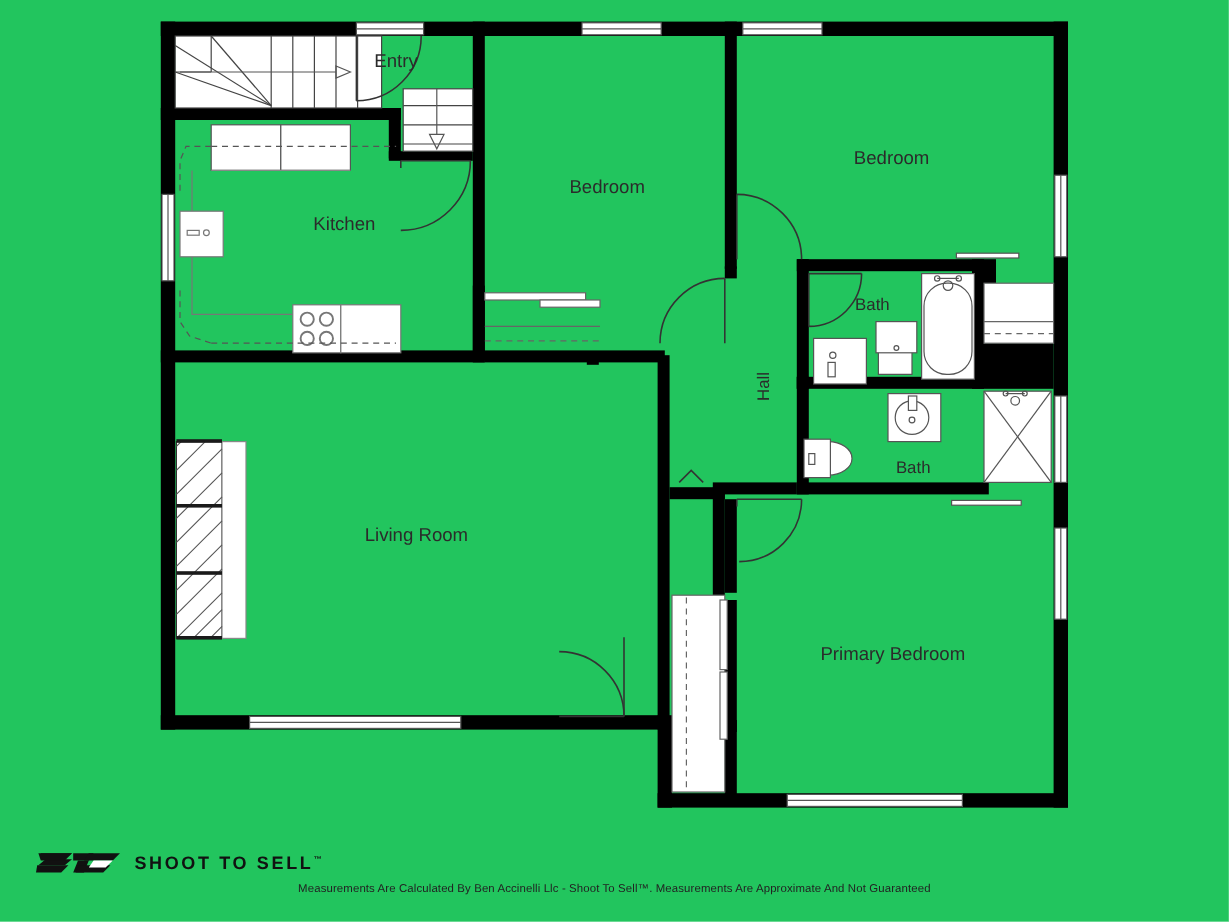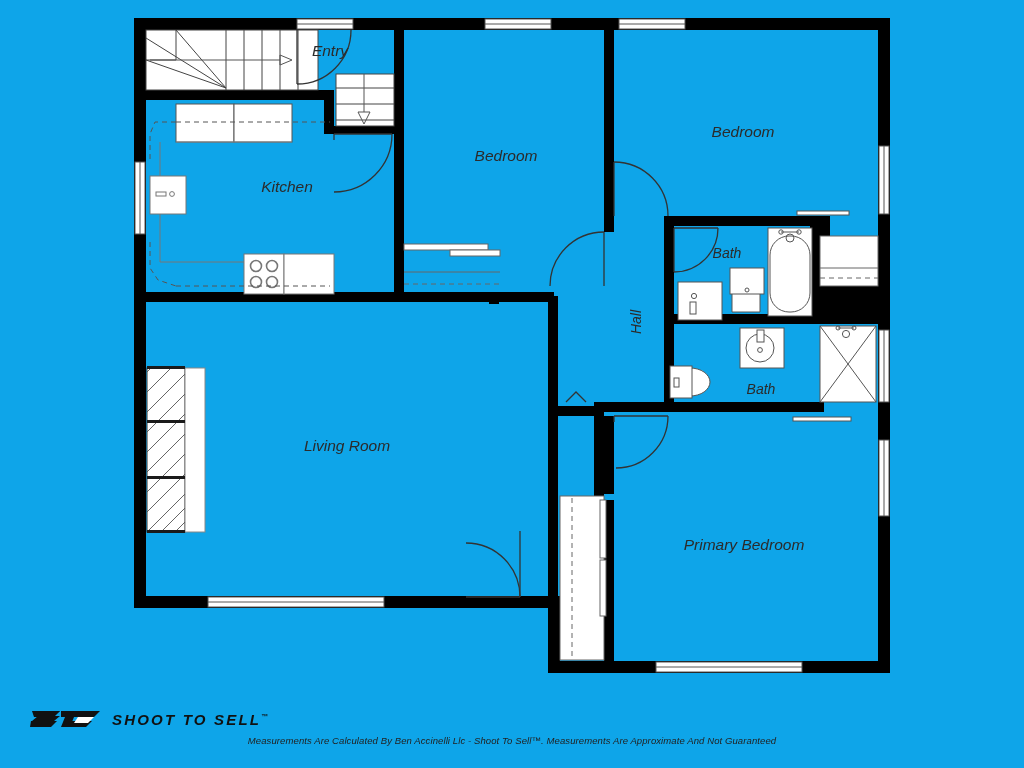--- a/index.html
+++ b/index.html
@@ -1,17 +1,17 @@
 <!DOCTYPE html>
 <html><head>
 <meta charset="utf-8">
 <style>
   html,body{margin:0;padding:0;background:#ffffff;}
   body{width:1024px;height:768px;font-family:"Liberation Sans",sans-serif;overflow:hidden;}
-  #stage{position:relative;width:1024px;height:768px;background:#0ea5e9;font-style:italic;}
+  #stage{position:relative;width:1024px;height:768px;background:#22c55e;}
   #plan{position:absolute;left:0;top:0;width:1024px;height:700px;}
   .footer{position:absolute;left:0;top:700px;width:1024px;height:68px;}
   .logo-wrap{position:absolute;left:30px;top:8px;display:flex;align-items:center;gap:10px;}
   .logo-mark{display:block;}
   .logo-text{font-family:"Liberation Sans",sans-serif;font-weight:bold;font-size:15px;letter-spacing:2.2px;color:#111;line-height:1;}
   .logo-tm{font-size:7px;vertical-align:super;letter-spacing:0;}
   .disclaimer{position:absolute;left:0;top:35px;width:1024px;text-align:center;font-family:"Liberation Sans",sans-serif;font-size:9.5px;color:#222;letter-spacing:.1px;}
   .rlabel{font-family:"Liberation Sans",sans-serif;font-size:15.5px;fill:#2b2b2b;}
   .rlabel-sm{font-family:"Liberation Sans",sans-serif;font-size:14px;fill:#2b2b2b;}
 </style>

